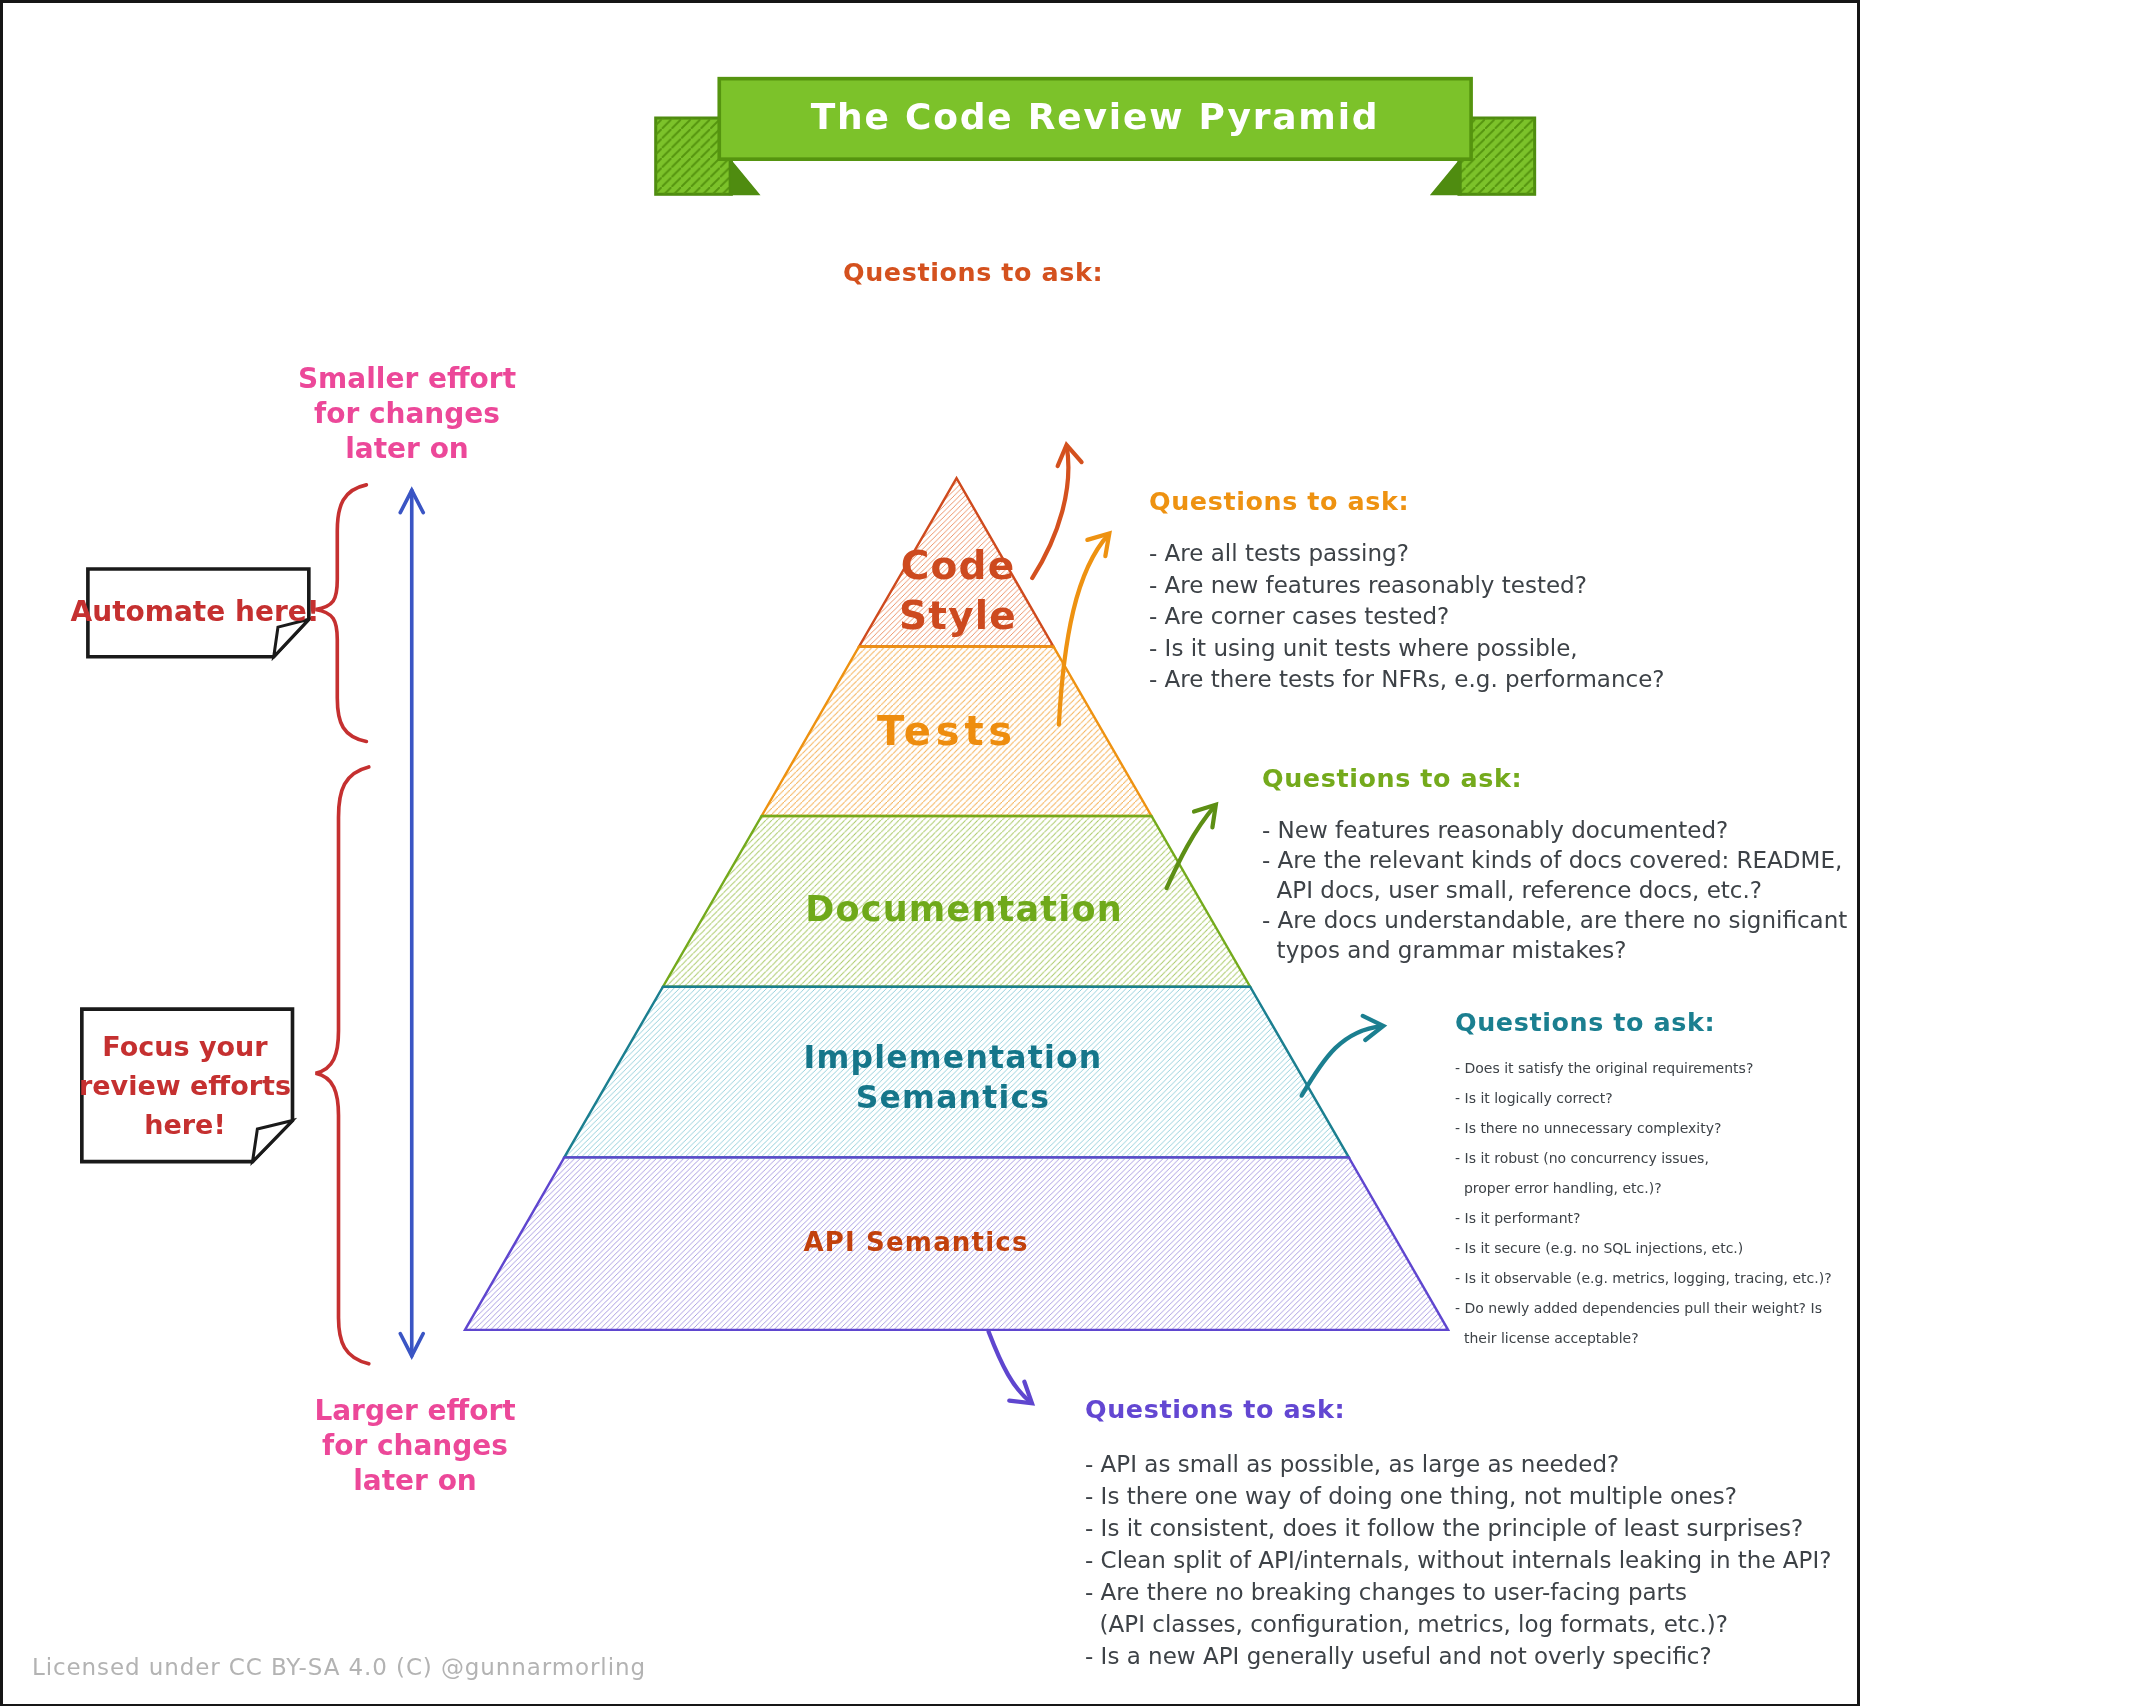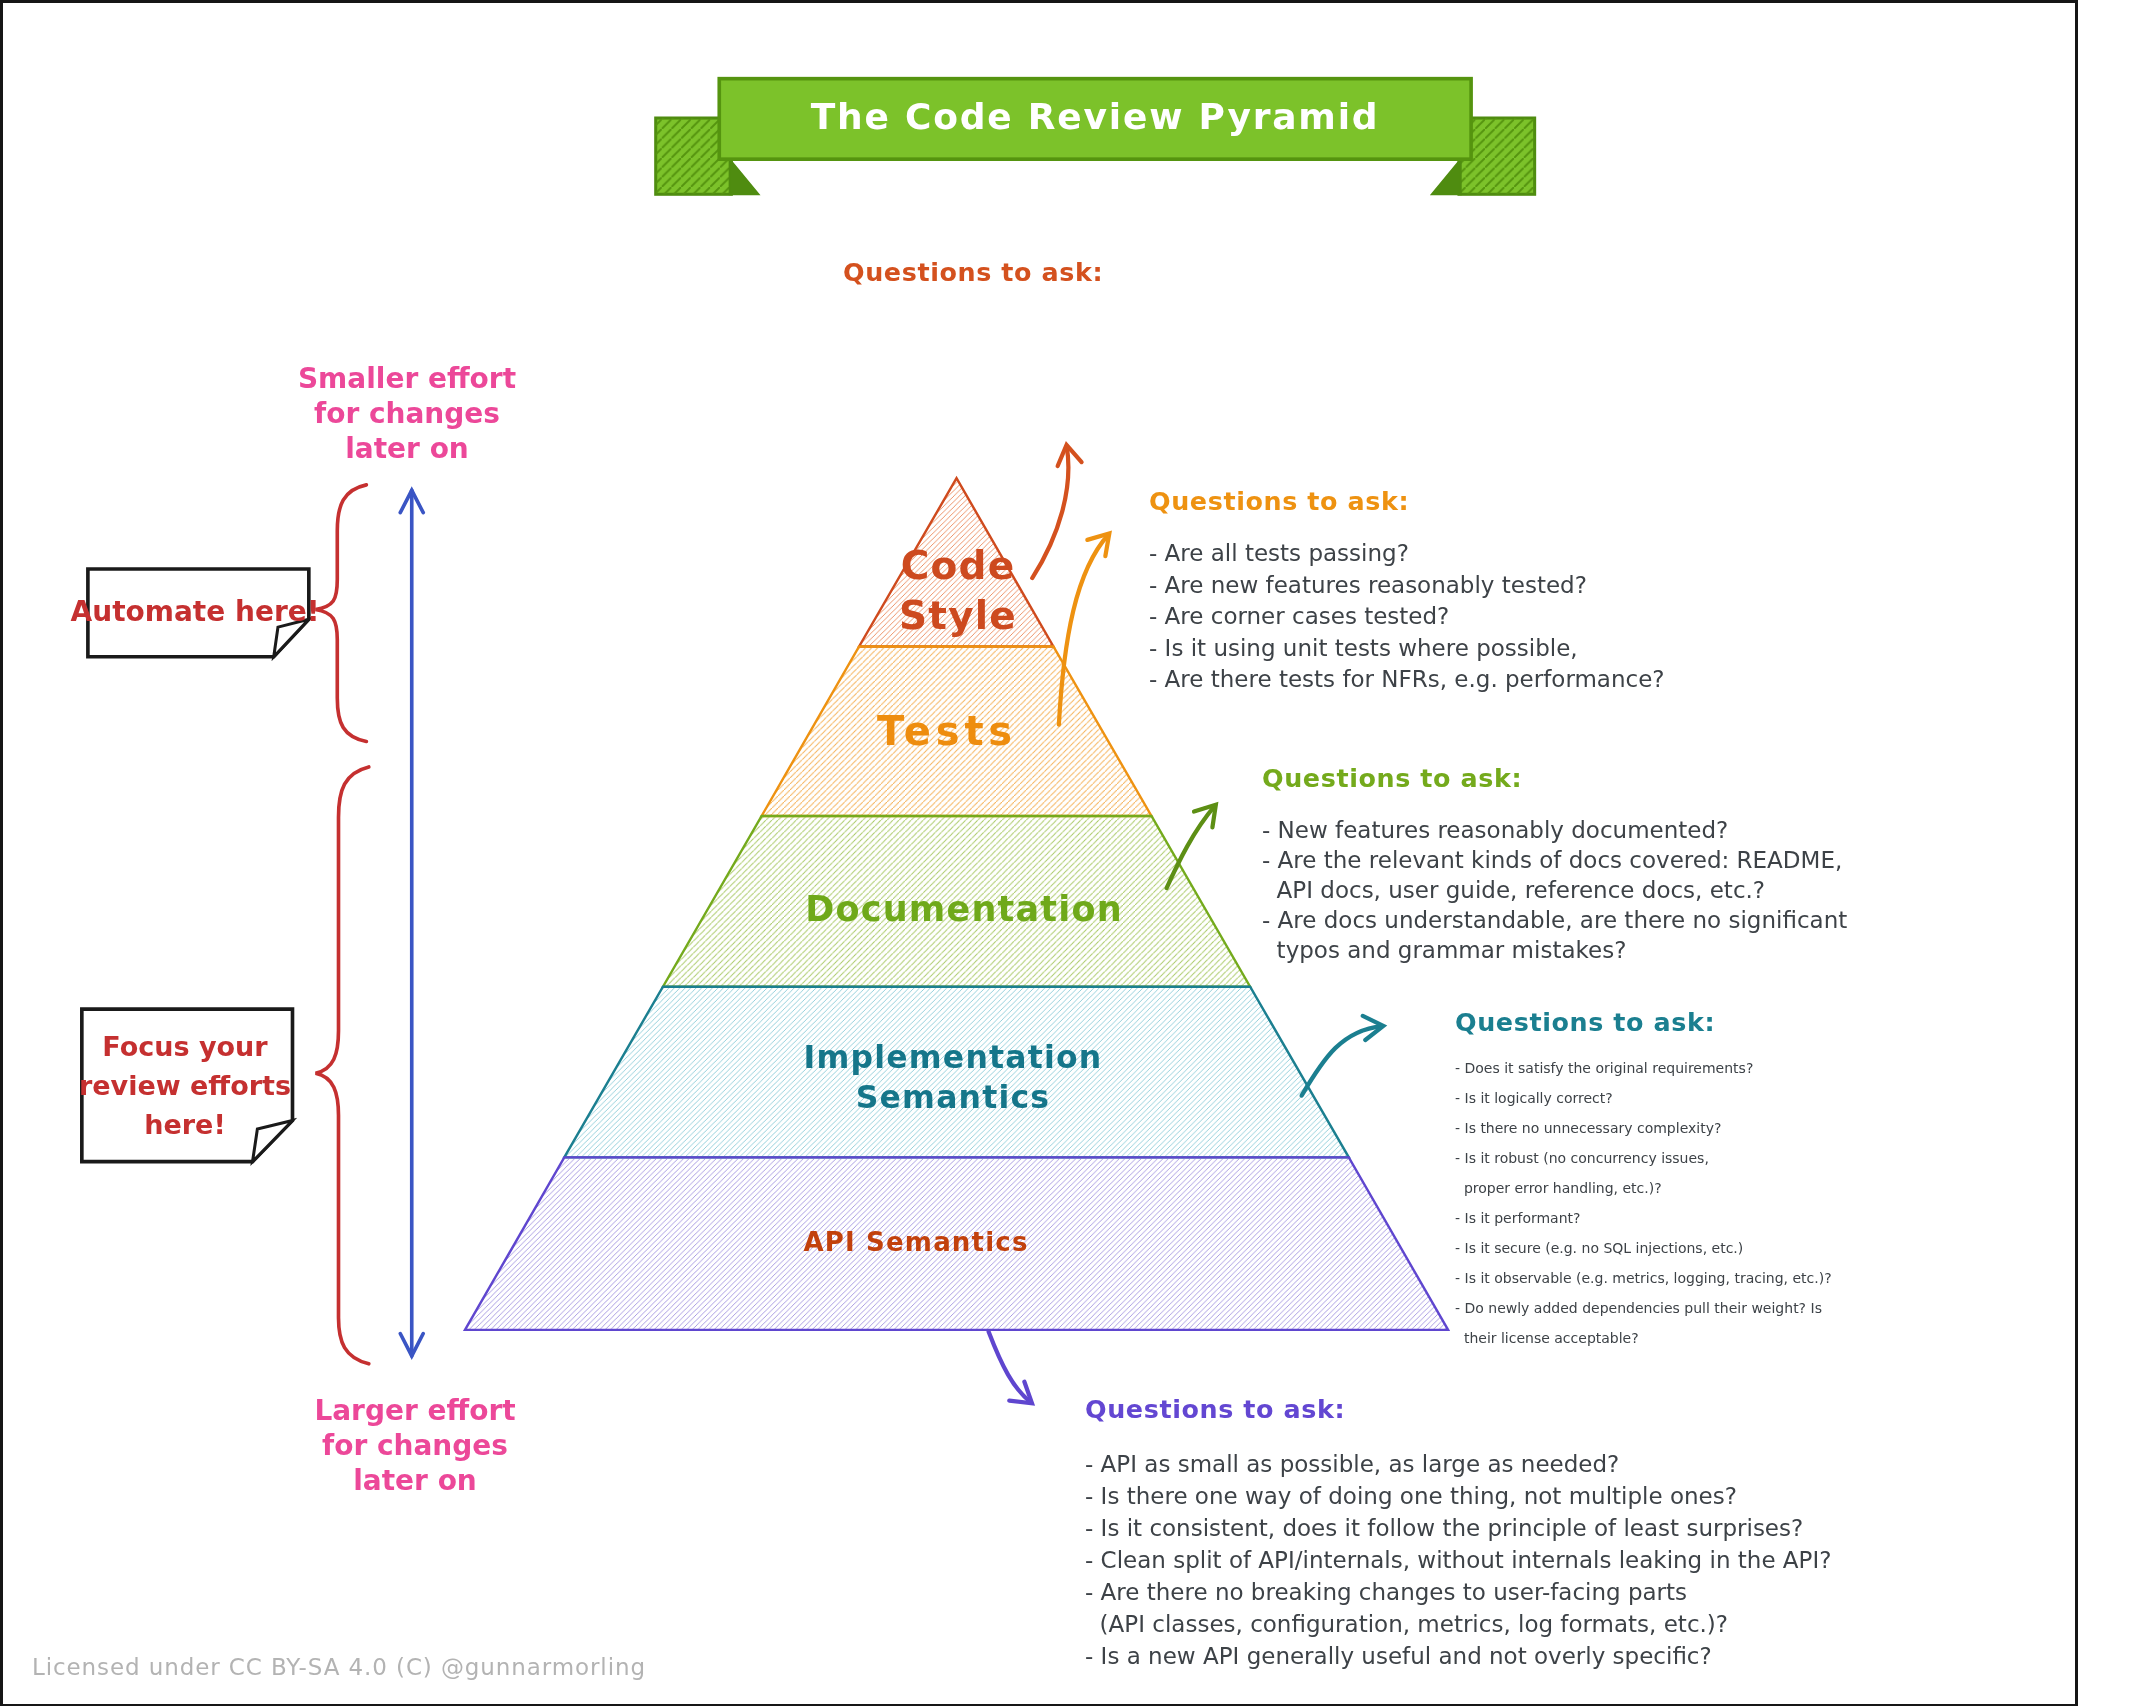--- a/index.html
+++ b/index.html
@@ -1,18 +1,18 @@
 <!DOCTYPE html>
 <html style="font-size:9.7px"><head>
 <meta charset="utf-8">
 <style>
   html,body{margin:0;padding:0;background:#ffffff;}
   .canvas{
     position:relative;
-    width:2078px;height:1707px;
+    width:1860px;height:1707px;
     background:#ffffff;
     border:3px solid #161616;
     box-sizing:border-box;
     overflow:hidden;
     font-family:"DejaVu Sans", sans-serif;
   }
   svg.art{position:absolute;left:0;top:0;width:2145px;height:1701px;}
   .abs{position:absolute;white-space:pre-line;}
   .ctr{transform:translateX(-50%);text-align:center;}
 
@@ -166,21 +166,21 @@
         <div class="qline">- Are corner cases tested?</div>
         <div class="qline">- Is it using unit tests where possible,</div>
         <div class="qline">- Are there tests for NFRs, e.g. performance?</div>
       </div>
   </div>
   <div class="qblock qb-docs" style="left:1259px;top:760px;">
     <div class="qhead">Questions to ask:</div>
     <div class="qlines">
         <div class="qline">- New features reasonably documented?</div>
         <div class="qline">- Are the relevant kinds of docs covered: README,</div>
-        <div class="qline">  API docs, user guide, reference docs, etc.?</div>
+        <div class="qline">  API docs, user small, reference docs, etc.?</div>
         <div class="qline">- Are docs understandable, are there no significant</div>
         <div class="qline">  typos and grammar mistakes?</div>
       </div>
   </div>
   <div class="qblock qb-impl" style="left:1452px;top:1004px;">
     <div class="qhead">Questions to ask:</div>
     <div class="qlines">
         <div class="qline">- Does it satisfy the original requirements?</div>
         <div class="qline">- Is it logically correct?</div>
         <div class="qline">- Is there no unnecessary complexity?</div>

